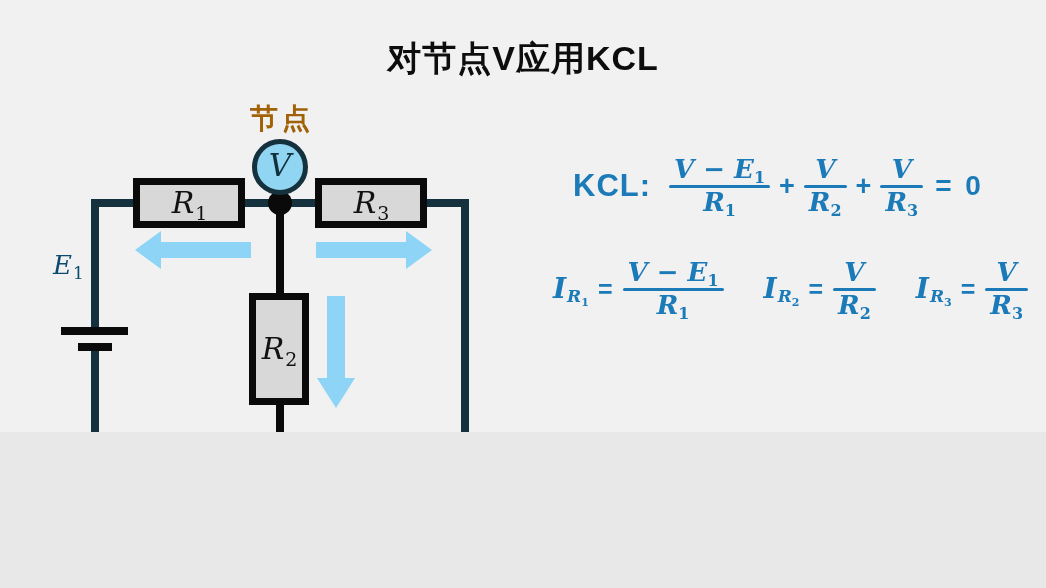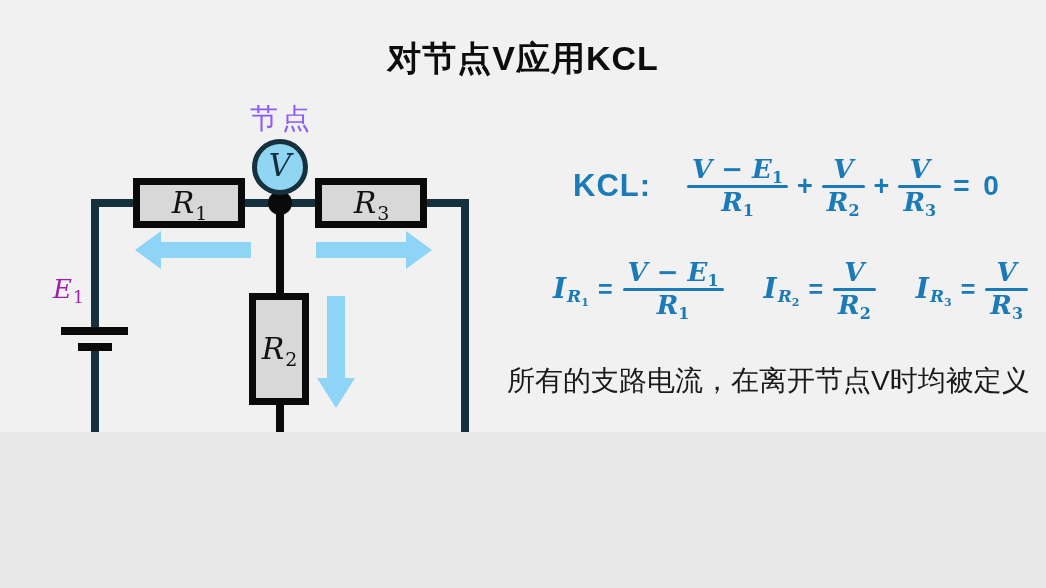--- a/index.html
+++ b/index.html
@@ -38,34 +38,34 @@
   #node-circle {
     left:252px; top:139px; width:56px; height:56px;
     background:#90d5f2; border:5px solid #15313d; border-radius:50%;
     display:flex; align-items:center; justify-content:center; z-index:4;
   }
   #node-circle .v {
     font-family:"DejaVu Serif", serif; font-style:italic;
     font-size:31px; color:#12303c; line-height:1; padding-bottom:3px;
   }
   #node-label {
-    left:250px; top:100px; font-size:28px; font-weight:normal;
-    color:#8b5cf6; letter-spacing:4px; z-index:4;
+    left:250px; top:100px; font-size:28px; font-weight:bold;
+    color:#a16207; letter-spacing:4px; z-index:4;
   }
   #e1-label {
-    left:53px; top:274px; font-family:"DejaVu Serif", serif;
-    font-style:italic; font-size:26px; color:#a21caf;
+    left:53px; top:250px; font-family:"DejaVu Serif", serif;
+    font-style:italic; font-size:26px; color:#0c4a6e;
   }
   #gnd-label { left:321px; top:505px; font-size:31px; font-weight:600; color:#161616; }
 
   
   .blue { color:#1b7ab8; }
   #kcl-row { left:573px; top:155px; display:flex; align-items:center; }
   #kcl-row .kcl-label {
-    font-size:31px; font-weight:bold; margin-right:36px; letter-spacing:1px;
+    font-size:31px; font-weight:bold; margin-right:18px; letter-spacing:1px;
   }
   .frac { display:inline-flex; flex-direction:column; align-items:center; }
   .frac .num, .frac .den {
     font-family:"DejaVu Serif", serif; font-style:italic; font-weight:bold;
     font-size:26px; line-height:1.15; padding:0 5px; white-space:nowrap;
   }
   .frac .bar { align-self:stretch; height:3px; background:#1b7ab8; border-radius:2px; }
   .msub {
     font-family:"DejaVu Serif", serif; font-style:normal; font-weight:bold;
     font-size:16px; position:relative; top:5px;
@@ -202,16 +202,15 @@
       <span class="frac">
         <span class="num"><span>V</span></span>
         <span class="bar"></span>
         <span class="den"><span>R</span><span class="msub">3</span></span>
       </span>
     </span>
 
   </div>
 
   <div id="notes" class="abs">
-    <div class="nline">所有的支路电流，在离开节点V时均被定义</div>
   </div>
 
 </div>
 
 </body></html>

